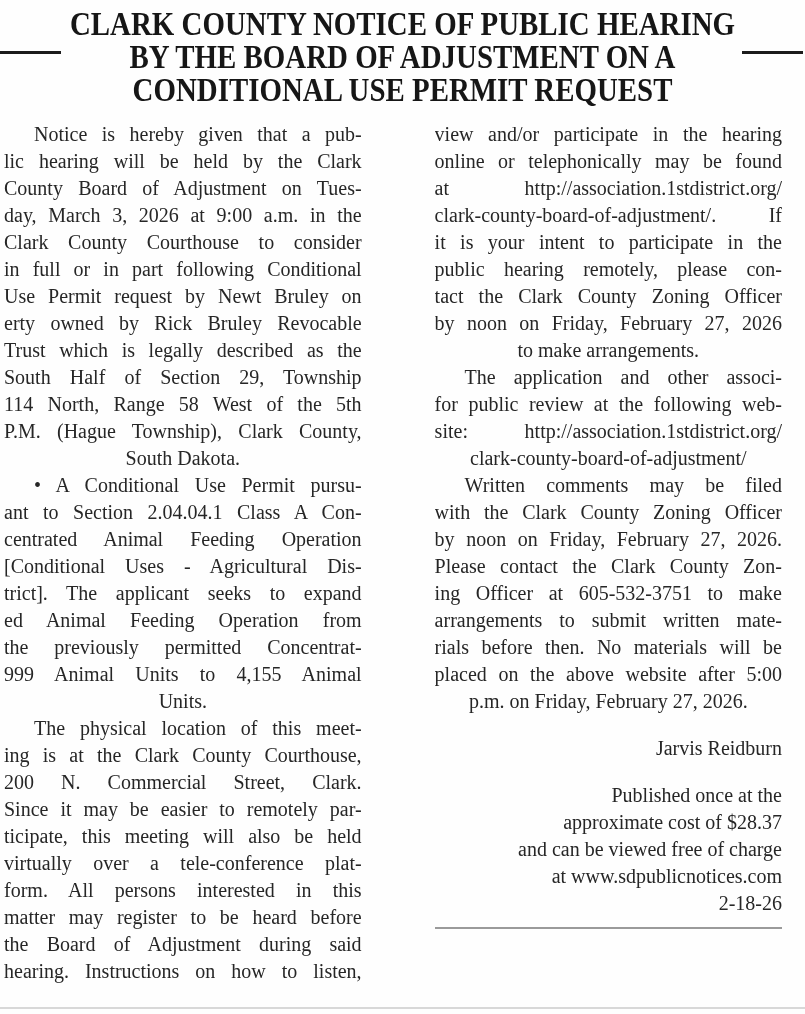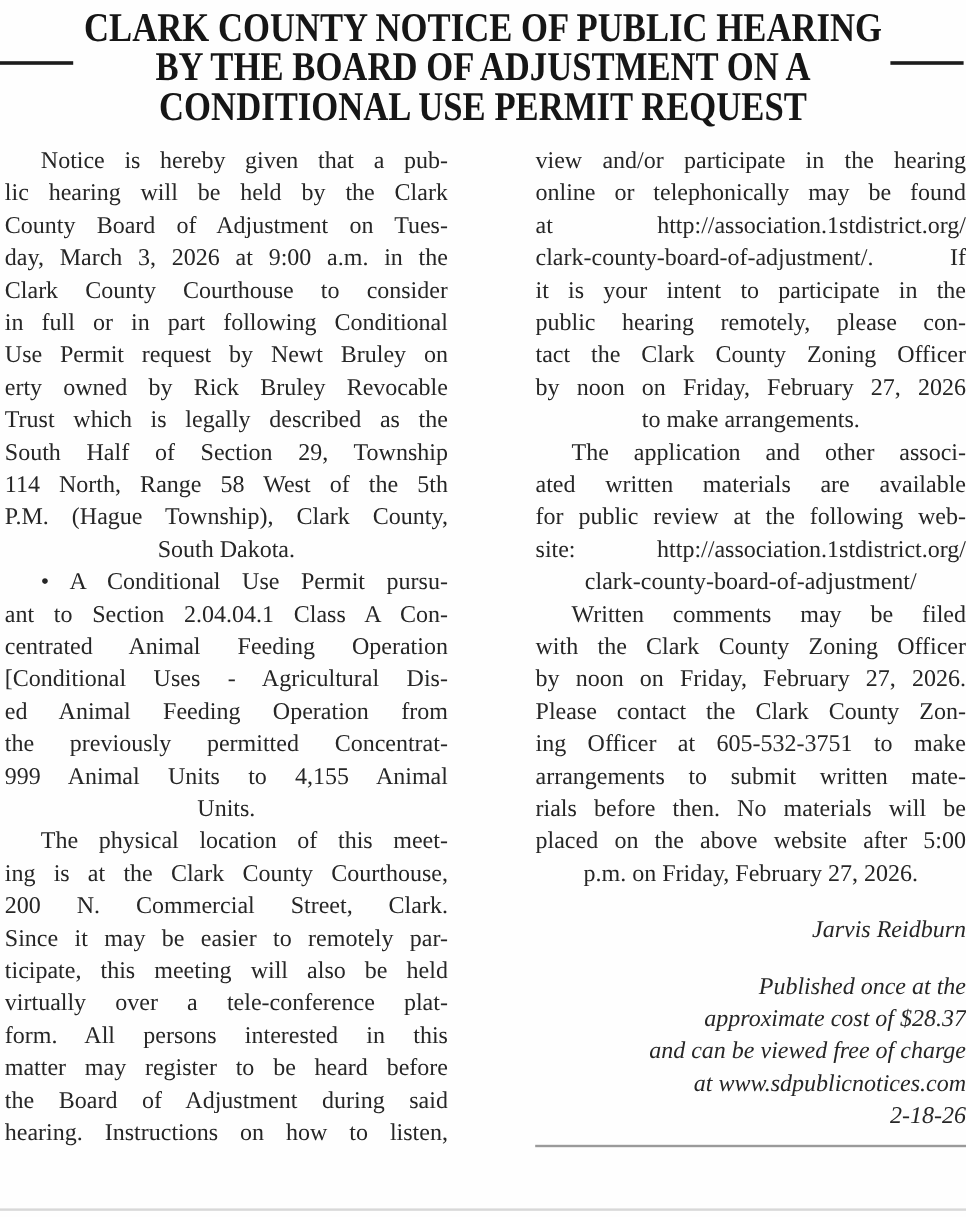--- a/index.html
+++ b/index.html
@@ -39,21 +39,21 @@
     background: #1c1c1c;
   }
   .title-rule.left  { left: 0;  width: 61px; }
   .title-rule.right { right: 2px; width: 61px; }
 
   
   .columns {
     display: flex;
     margin-top: 14px;
     padding-left: 4px;
-    padding-right: 0;
+    padding-right: 23px;
     gap: 32px;
   }
   .col {
     font-size: 20px;
     line-height: 27px;
   }
   .col.left  { width: 385px; margin-right: 29px; }
   .col.right { width: 374px; margin-left: 12px; }
 
   .ln {
@@ -62,21 +62,21 @@
   }
   .ln.j { text-align: justify; }
   .ln.j::after {
     content: "";
     display: inline-block;
     width: 100%;
     height: 0;
   }
   .ln.ind { text-indent: 30px; }
   .ln.l { text-align: center; }
-  .ln.r { text-align: right; font-style: italic; }
+  .ln.r { text-align: right; }
   .ln.b { height: 20px; }
 
   .sepline {
     height: 0;
     border-bottom: 2px solid #9a9a9a;
     margin-top: 10px;
     width: 100%;
   }
 
   .page-edge-line {
@@ -111,20 +111,21 @@
       <div class="ln j">erty owned by Rick Bruley Revocable</div>
       <div class="ln j">Trust which is legally described as the</div>
       <div class="ln j">South Half of Section 29, Township</div>
       <div class="ln j">114 North, Range 58 West of the 5th</div>
       <div class="ln j">P.M. (Hague Township), Clark County,</div>
       <div class="ln l">South Dakota.</div>
       <div class="ln j ind">• A Conditional Use Permit pursu-</div>
       <div class="ln j">ant to Section 2.04.04.1 Class A Con-</div>
       <div class="ln j">centrated Animal Feeding Operation</div>
       <div class="ln j">[Conditional Uses - Agricultural Dis-</div>
+      <div class="ln j">trict]. The applicant seeks to expand</div>
       <div class="ln j">ed Animal Feeding Operation from</div>
       <div class="ln j">the previously permitted Concentrat-</div>
       <div class="ln j">999 Animal Units to 4,155 Animal</div>
       <div class="ln l">Units.</div>
       <div class="ln j ind">The physical location of this meet-</div>
       <div class="ln j">ing is at the Clark County Courthouse,</div>
       <div class="ln j">200 N. Commercial Street, Clark.</div>
       <div class="ln j">Since it may be easier to remotely par-</div>
       <div class="ln j">ticipate, this meeting will also be held</div>
       <div class="ln j">virtually over a tele-conference plat-</div>
@@ -137,21 +138,20 @@
       <div class="ln j">view and/or participate in the hearing</div>
       <div class="ln j">online or telephonically may be found</div>
       <div class="ln j">at http://association.1stdistrict.org/</div>
       <div class="ln j">clark-county-board-of-adjustment/. If</div>
       <div class="ln j">it is your intent to participate in the</div>
       <div class="ln j">public hearing remotely, please con-</div>
       <div class="ln j">tact the Clark County Zoning Officer</div>
       <div class="ln j">by noon on Friday, February 27, 2026</div>
       <div class="ln l">to make arrangements.</div>
       <div class="ln j ind">The application and other associ-</div>
-      <div class="ln j">ated written materials are available</div>
       <div class="ln j">for public review at the following web-</div>
       <div class="ln j">site: http://association.1stdistrict.org/</div>
       <div class="ln l">clark-county-board-of-adjustment/</div>
       <div class="ln j ind">Written comments may be filed</div>
       <div class="ln j">with the Clark County Zoning Officer</div>
       <div class="ln j">by noon on Friday, February 27, 2026.</div>
       <div class="ln j">Please contact the Clark County Zon-</div>
       <div class="ln j">ing Officer at 605-532-3751 to make</div>
       <div class="ln j">arrangements to submit written mate-</div>
       <div class="ln j">rials before then. No materials will be</div>

